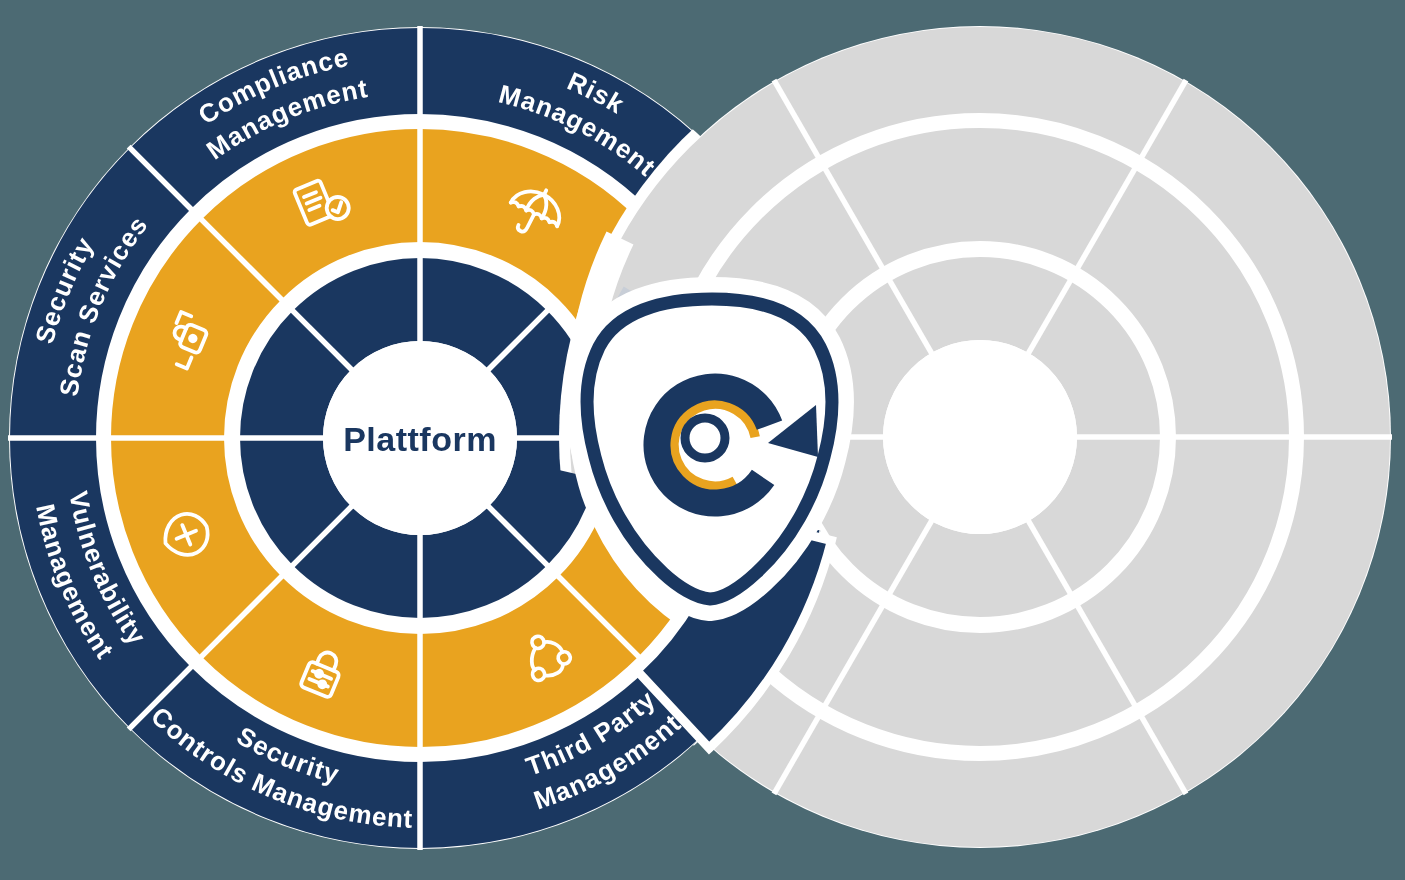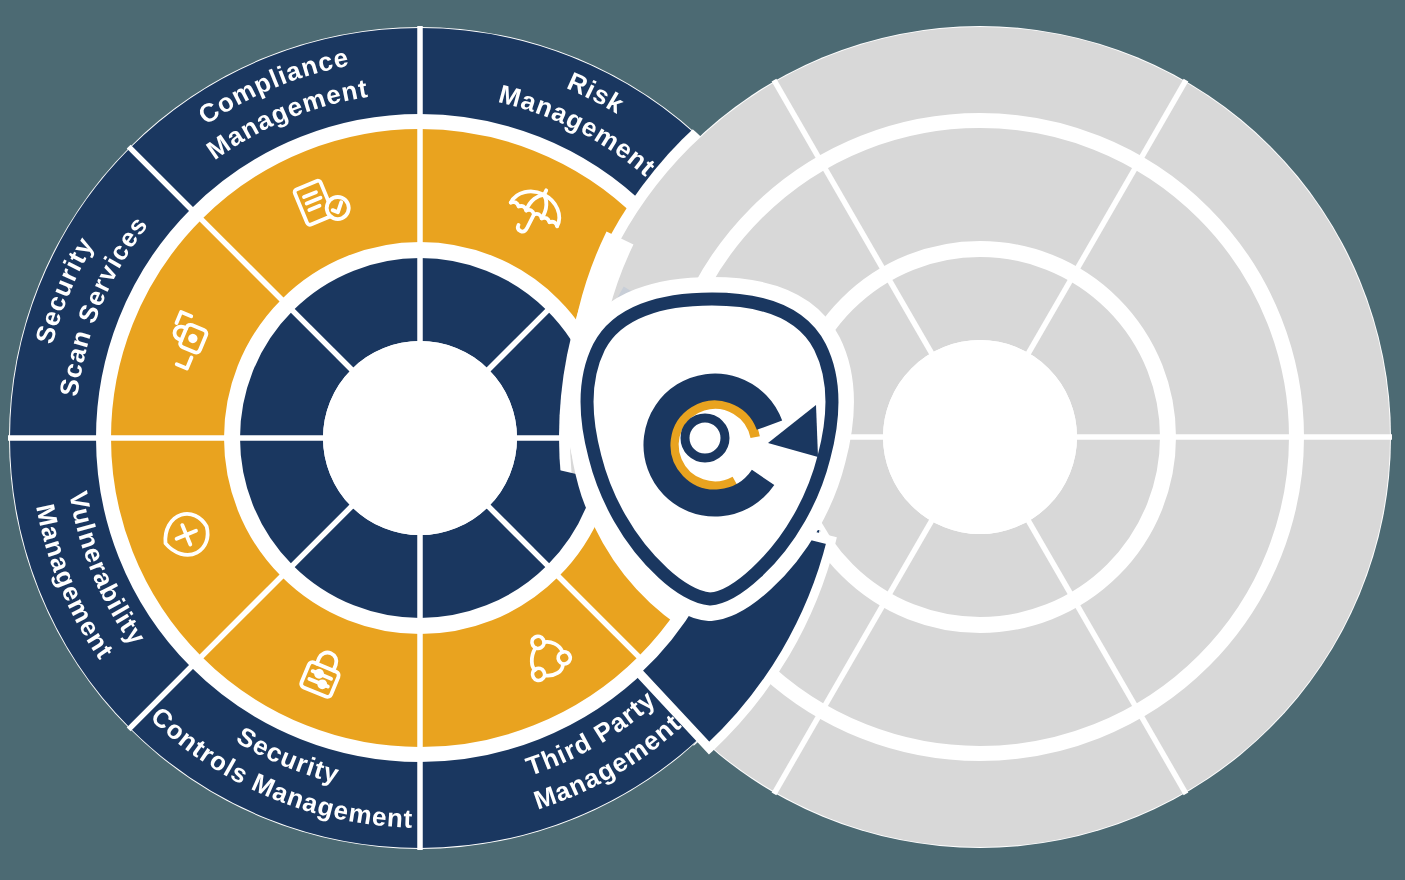--- a/index.html
+++ b/index.html
@@ -152,13 +152,14 @@
       <path d="M 646 300 C 610 360 606 440 636 506 C 654 549 686 580 720 602" stroke="url(#trailGrad)" stroke-width="52" fill="none"></path>
       <g>
         <path d="M 712 299 C 763 299 802 312 820 347 C 834 375 836 412 824 457 C 814 497 791 541 756 573 C 741 587 724 598 710 599 C 696 598 678 587 663 573 C 628 541 605 497 595 457 C 583 412 585 375 599 347 C 617 312 661 299 712 299 Z" fill="#FFFFFF" stroke="#FFFFFF" stroke-width="44" stroke-linejoin="round"></path>
         <path d="M 712 299 C 763 299 802 312 820 347 C 834 375 836 412 824 457 C 814 497 791 541 756 573 C 741 587 724 598 710 599 C 696 598 678 587 663 573 C 628 541 605 497 595 457 C 583 412 585 375 599 347 C 617 312 661 299 712 299 Z" fill="#FFFFFF" stroke="#1A3760" stroke-width="13"></path>
         <path d="M 734.9 480.9 A 41 41 0 1 1 755.2 437.2" stroke="#E9A31F" stroke-width="9.5" fill="none"></path>
         <path d="M 763.1 477.4 A 58 58 0 1 1 769.5 425.2" stroke="#1A3760" stroke-width="27" fill="none"></path>
         <path d="M 768 443 L 816 405 L 818 457 Z" fill="#1A3760"></path>
         <circle cx="705" cy="438" r="20" fill="#FFFFFF" stroke="#1A3760" stroke-width="9"></circle>
       </g>
     </svg>
+  <div class="center-label">Plattform</div>
 </div>
 
 </body></html>

